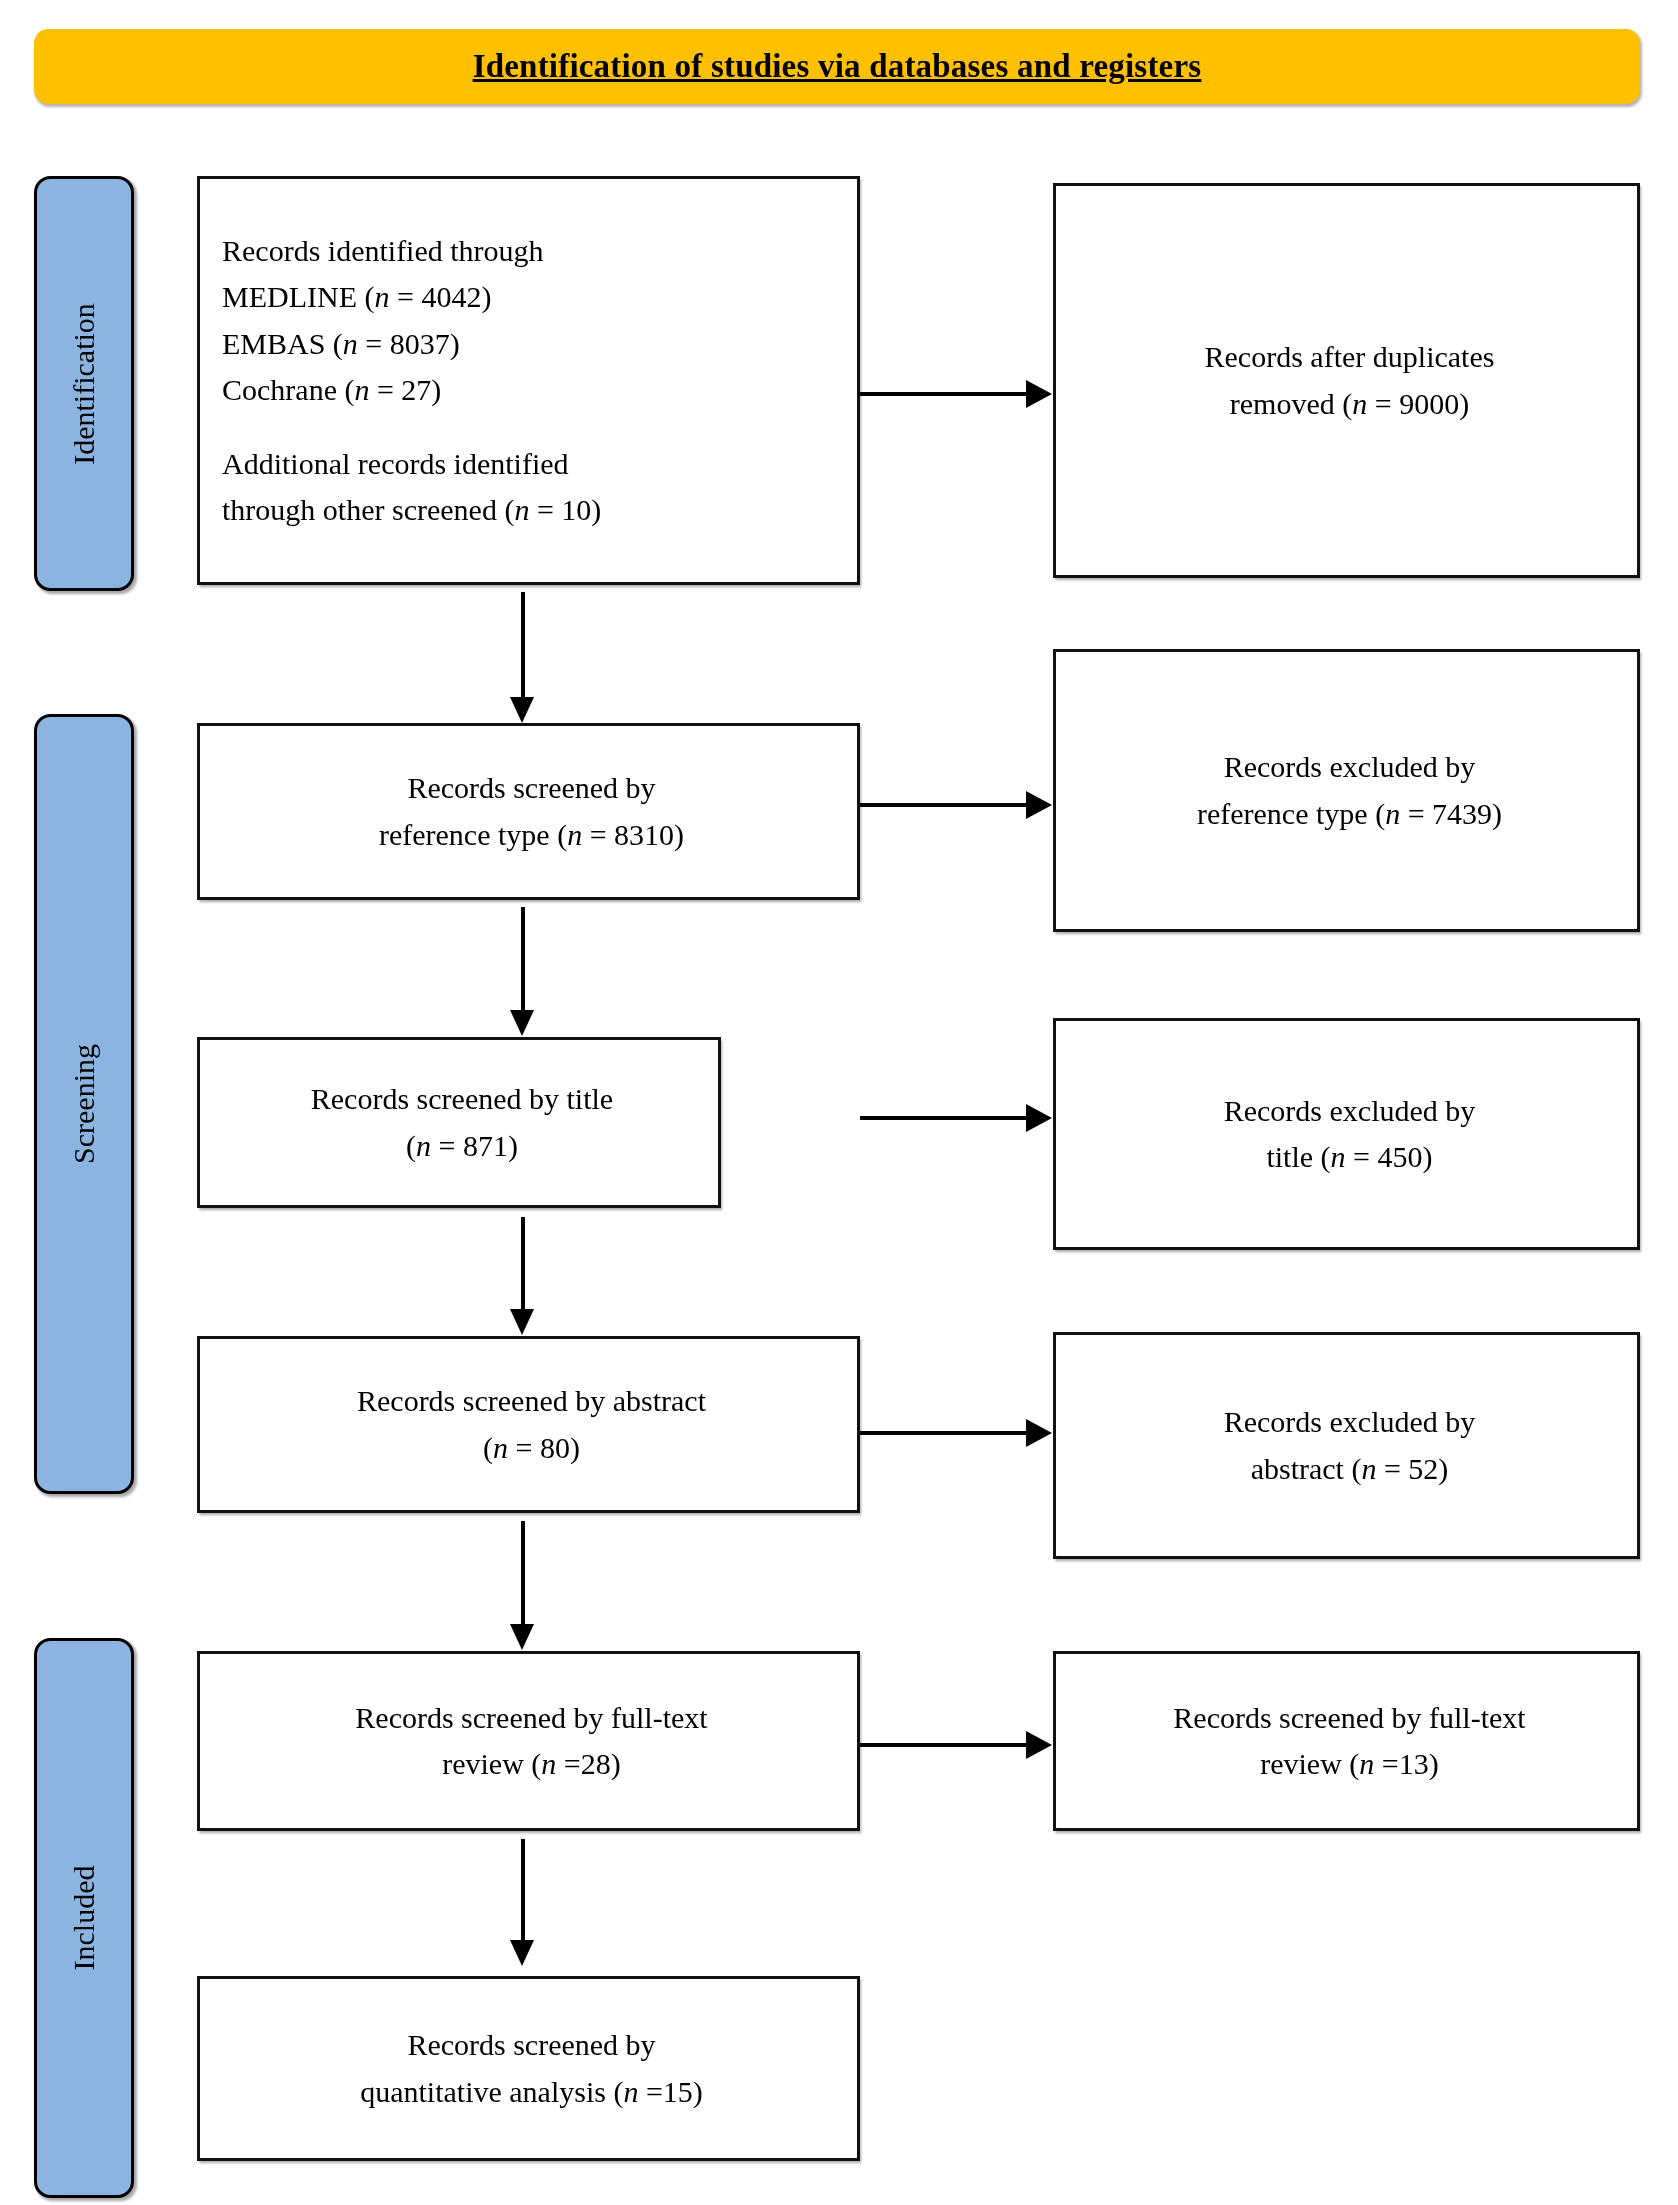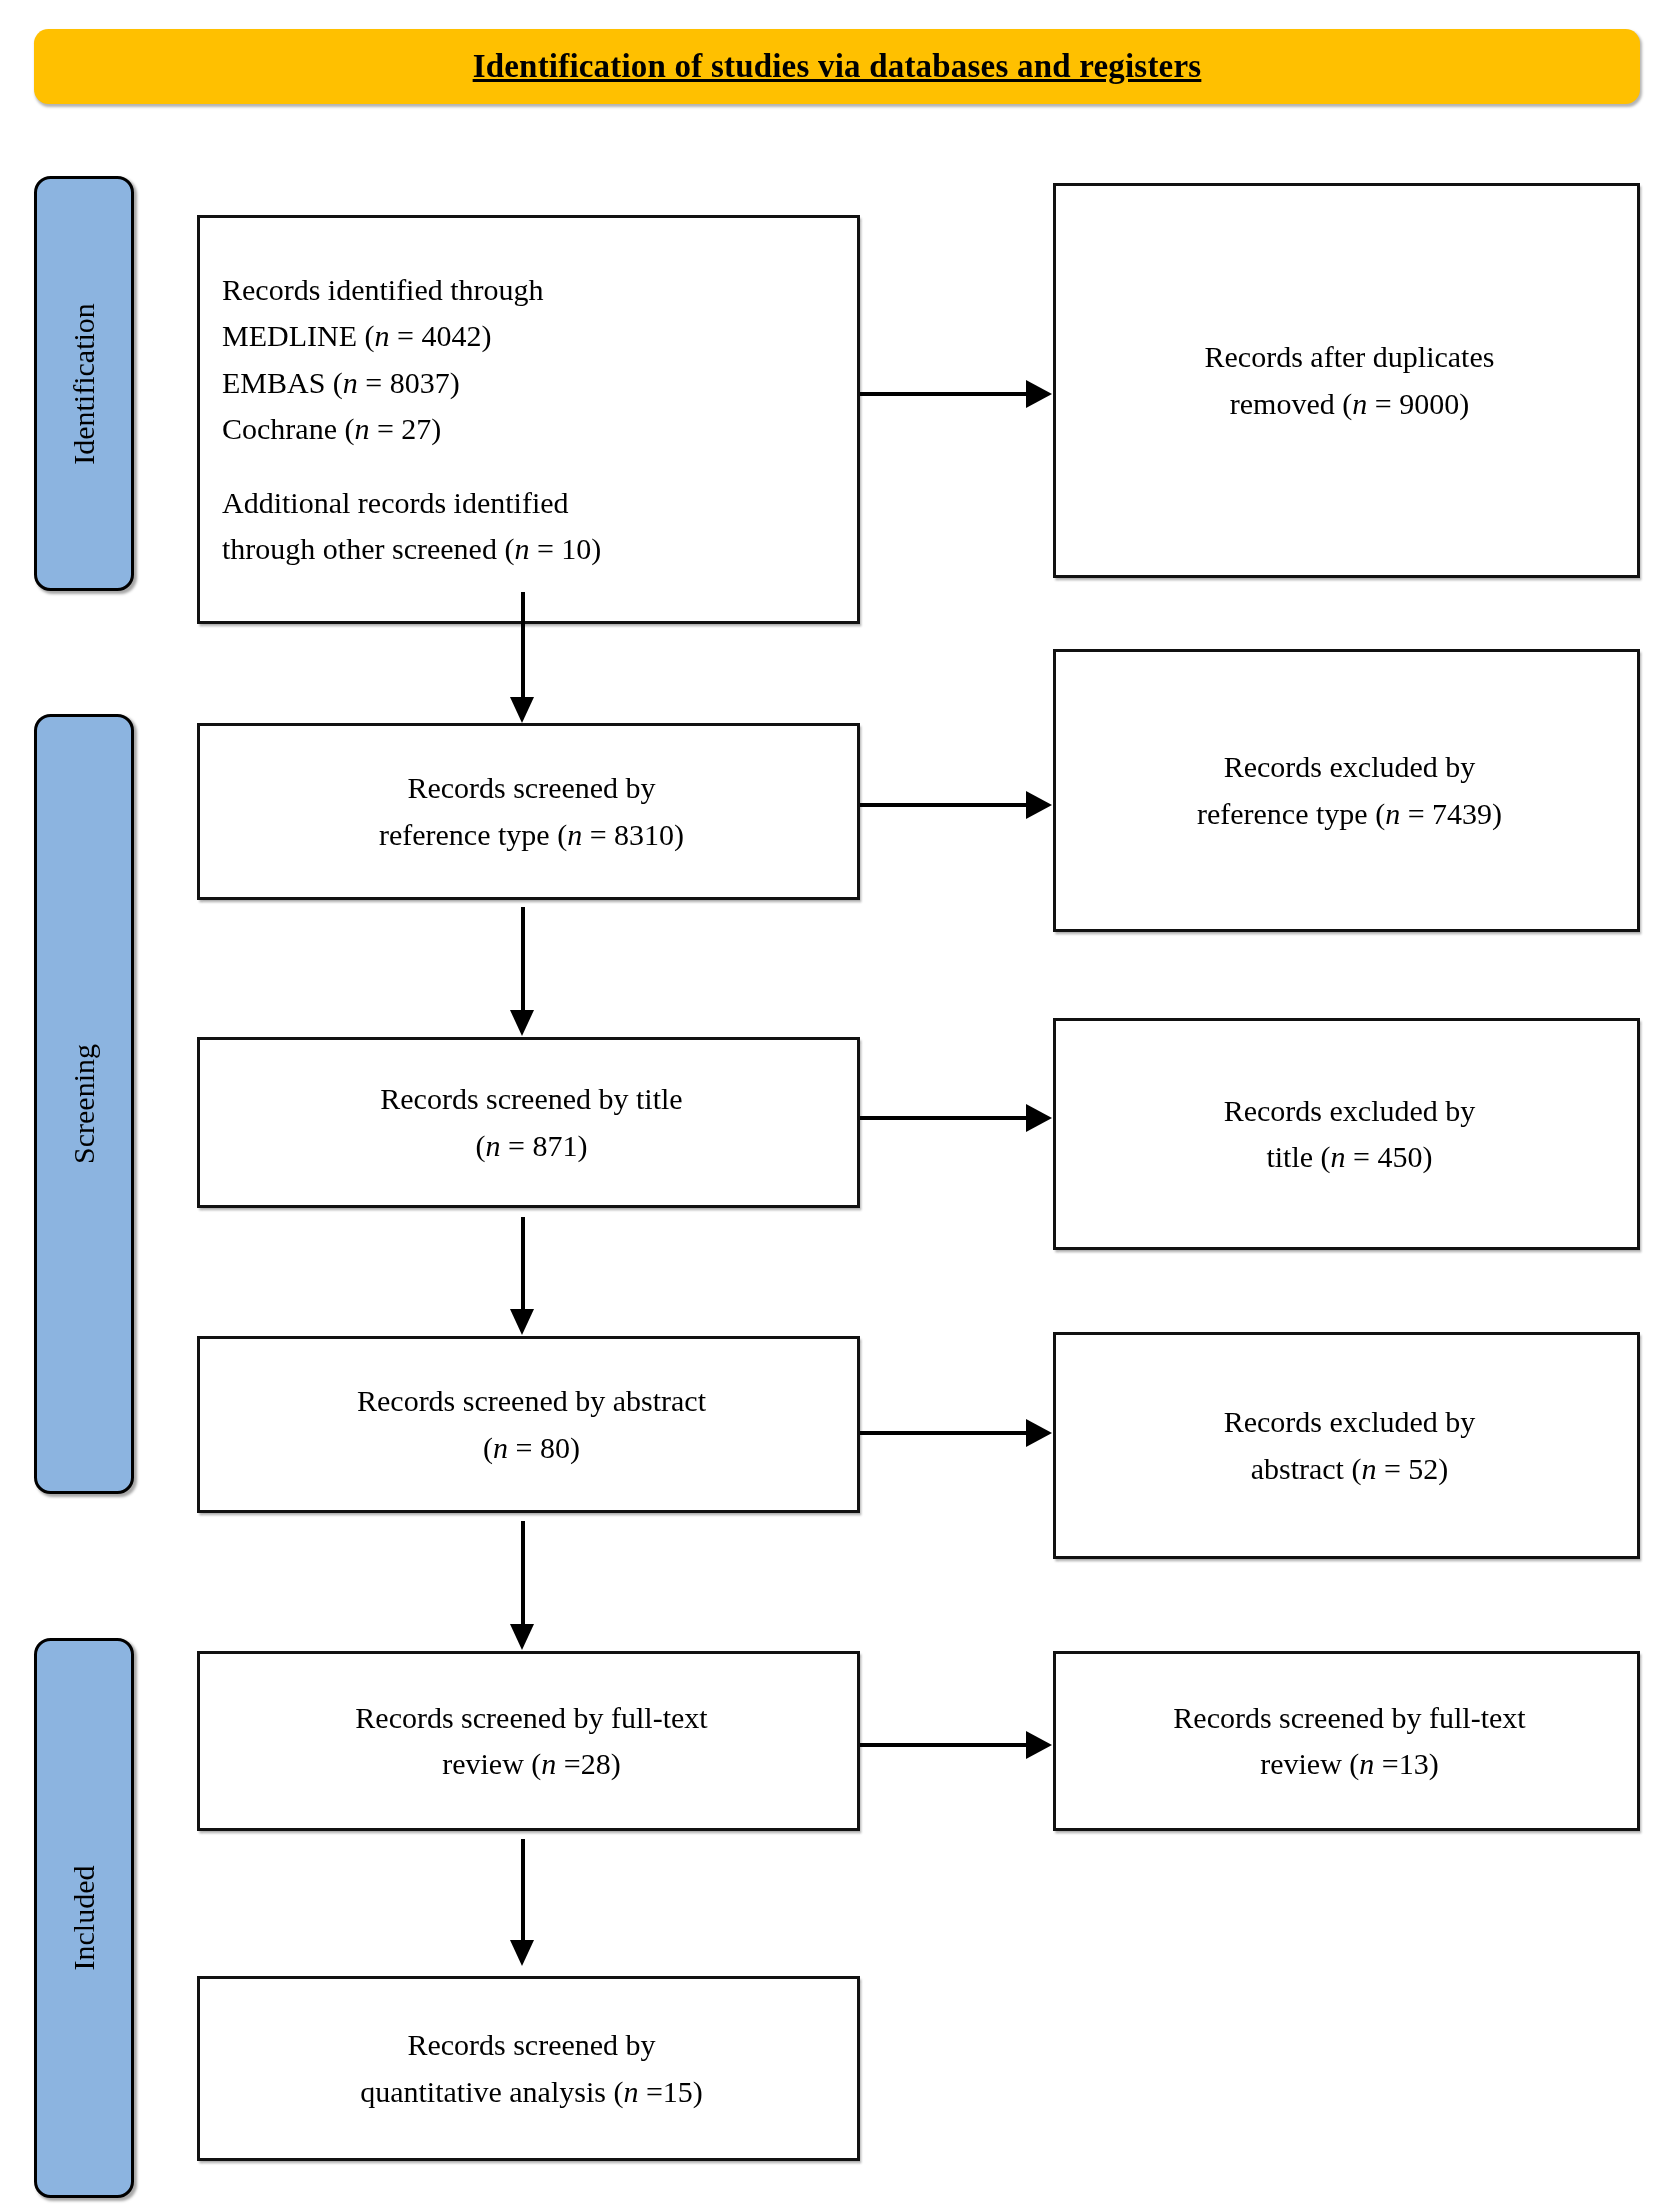--- a/index.html
+++ b/index.html
@@ -143,21 +143,21 @@
   </div>
 
   <div class="stage-tab" style="left:34px; top:714px; width:100px; height:780px;">
     <span class="stage-tab-label">Screening</span>
   </div>
 
   <div class="stage-tab" style="left:34px; top:1638px; width:100px; height:560px;">
     <span class="stage-tab-label">Included</span>
   </div>
 
-  <div class="flow-box" style="left:197px; top:176px; width:663px; height:409px;margin-top:39px;">
+  <div class="flow-box" style="left:197px; top:176px; width:663px; height:409px;">
     <div class="box-text justify">
       <span>Records identified through</span>
       <br>
       <span>MEDLINE (</span><span class="ital">n</span><span> = 4042)</span>
       <br>
       <span>EMBAS (</span><span class="ital">n</span><span> = 8037)</span>
       <br>
       <span>Cochrane (</span><span class="ital">n</span><span> = 27)</span>
       <span class="blank-line"></span>
       <span>Additional records identified</span>
@@ -203,21 +203,21 @@
       <br>
       <span>reference type (</span><span class="ital">n</span><span> = 7439)</span>
     </div>
   </div>
 
   <div class="arrow-v" style="left:523px; top:907px; height:130px;">
     <div class="shaft" style="height:103px;"></div>
     <div class="head" style="top:103px;"></div>
   </div>
 
-  <div class="flow-box" style="left:197px; top:1037px; width:663px; height:171px;">
+  <div class="flow-box" style="left:197px; top:1037px; width:524px; height:171px;">
     <div class="box-text center">
       <span>Records screened by title</span>
       <br>
       <span>(</span><span class="ital">n</span><span> = 871)</span>
     </div>
   </div>
 
   <div class="arrow-h" style="left:860px; top:1118px; width:192px;">
     <div class="shaft" style="width:166px;"></div>
     <div class="head" style="left:166px;"></div>

